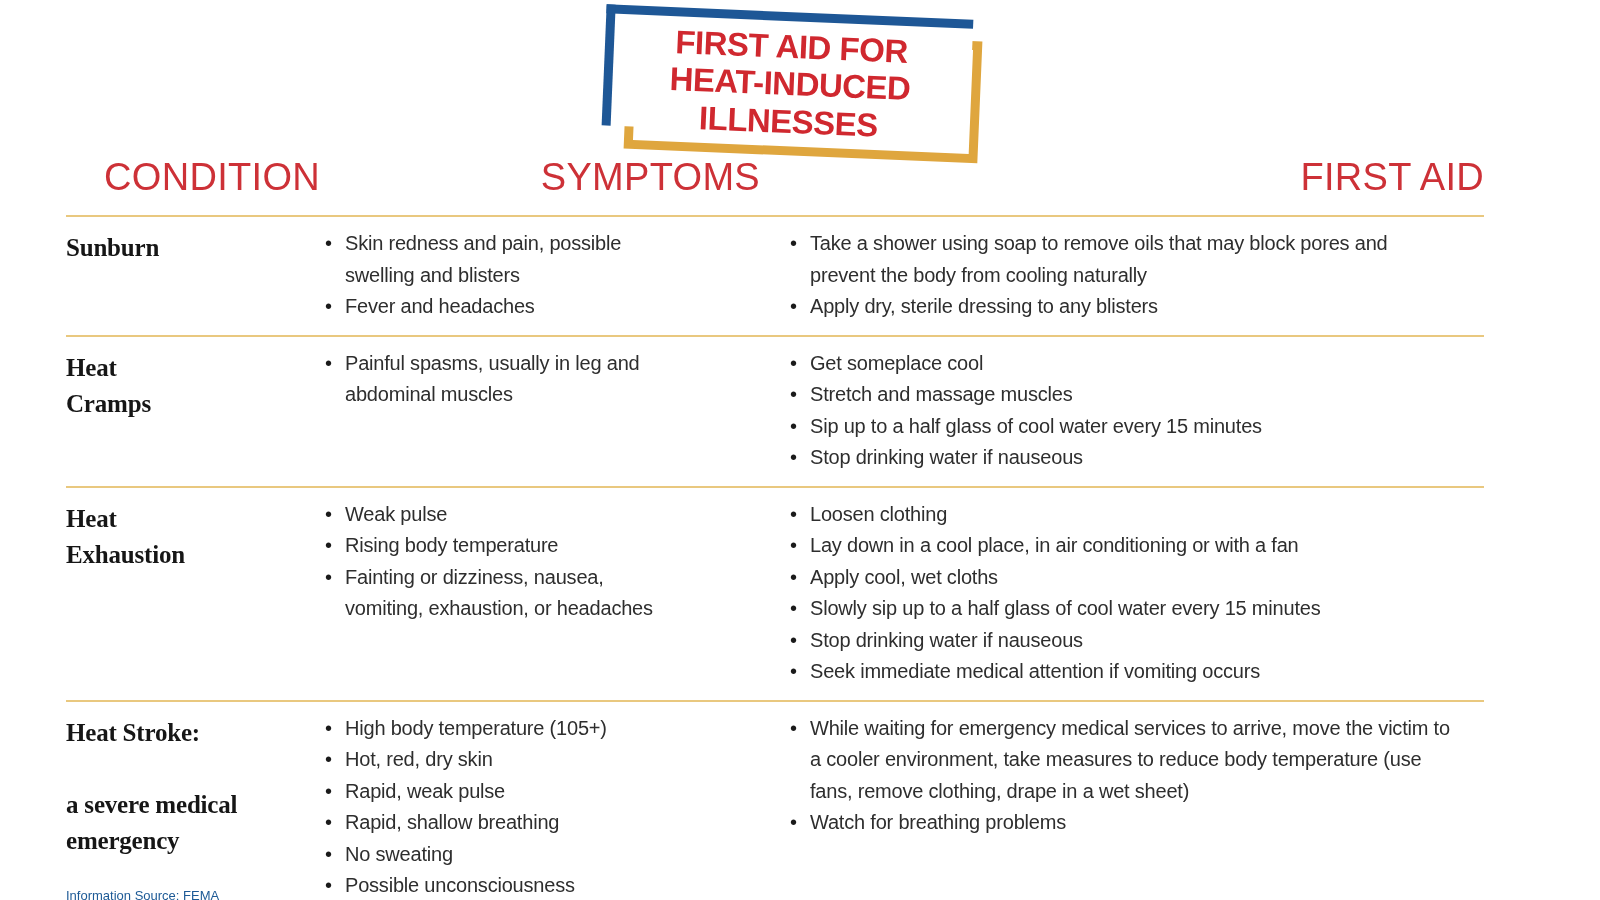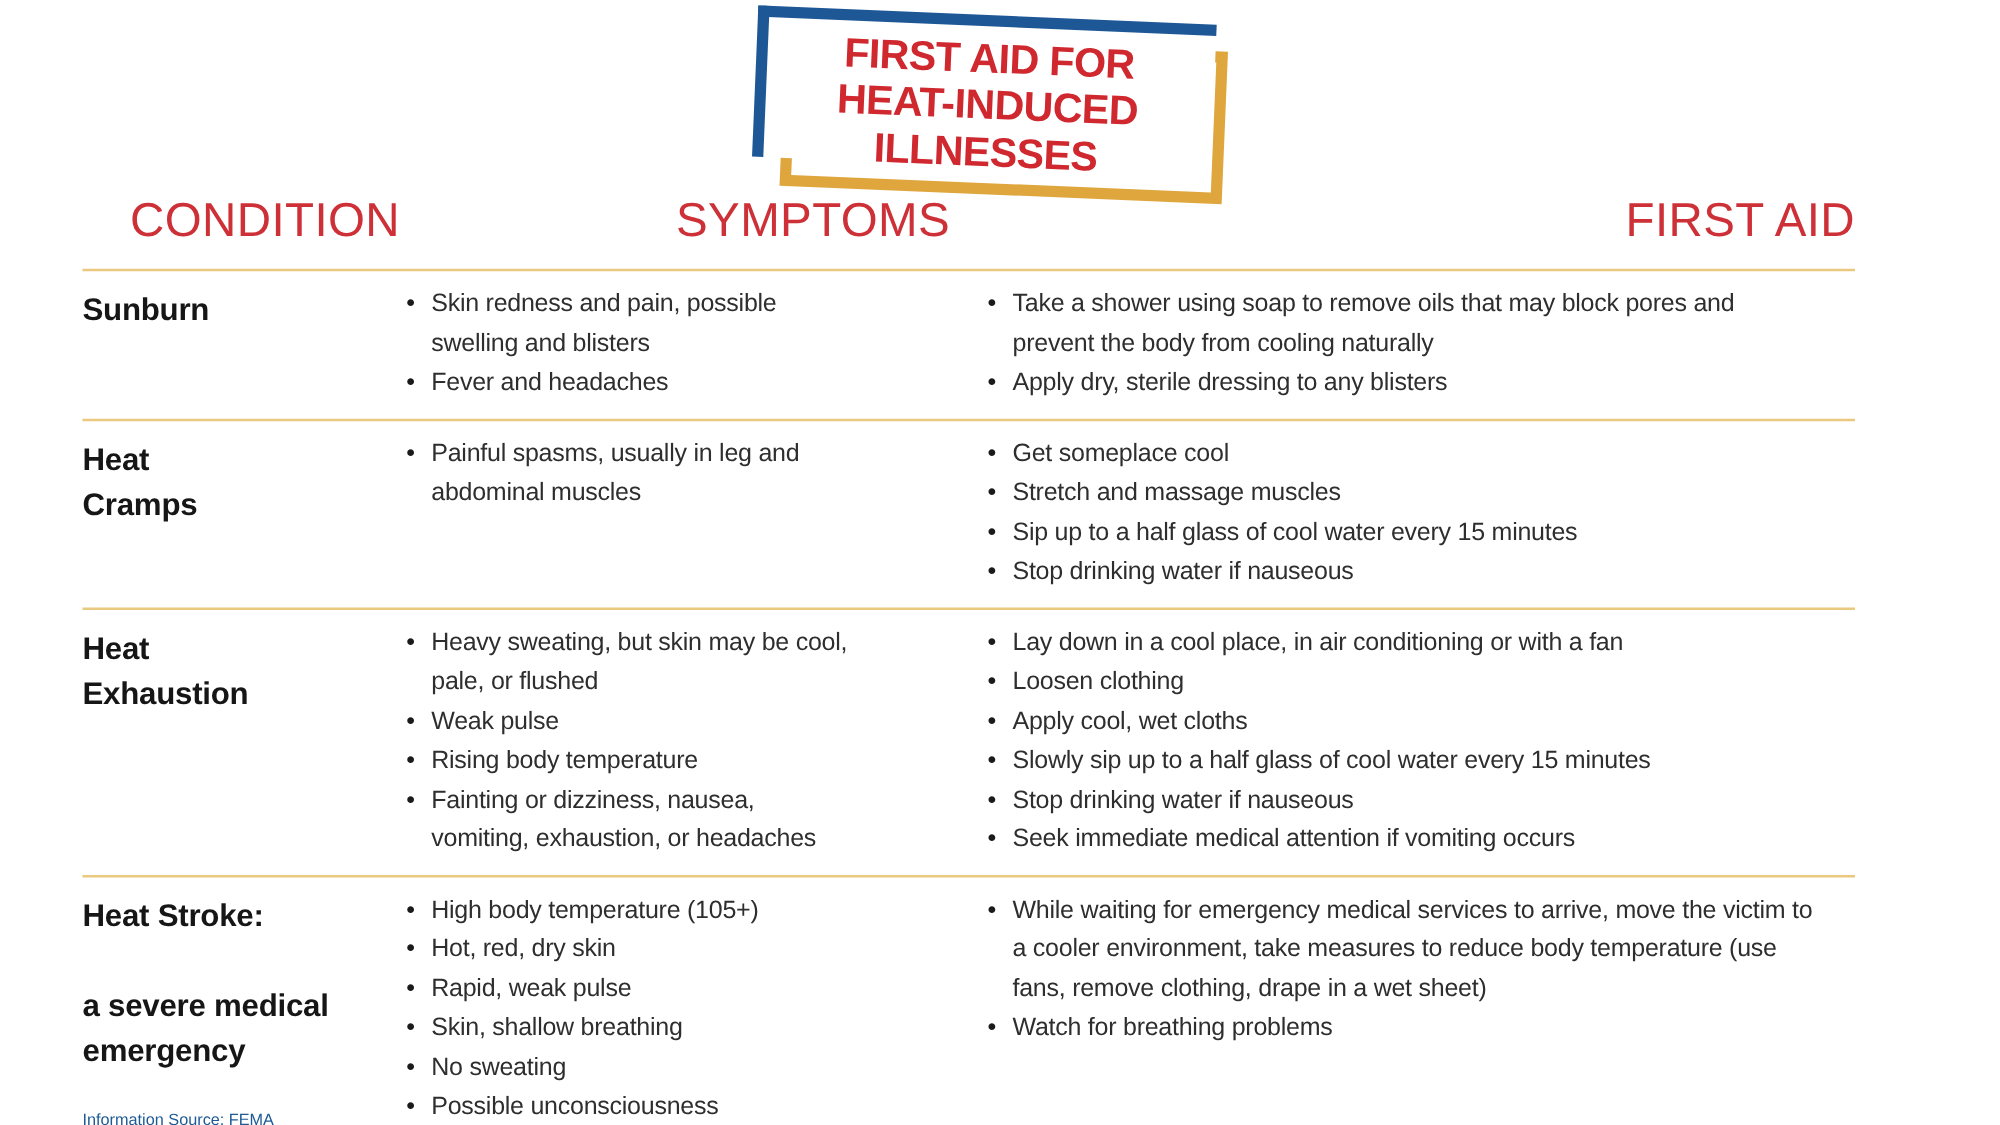--- a/index.html
+++ b/index.html
@@ -27,21 +27,21 @@
   
   .table{position:absolute;left:66px;top:152px;width:1418px}
   .thead{display:grid;grid-template-columns:254px 440px 1fr;padding:4px 0 16px}
   .th{text-align:right;color:#cd3137;font-size:38px;font-weight:400;letter-spacing:0.3px}
   .row{
     display:grid;grid-template-columns:254px 440px 1fr;
     border-top:2px solid #e9c87f;padding:11px 0 12px;
   }
   .cond{
     font-size:25px;font-weight:700;color:#161616;line-height:1.45;
-    white-space:pre-line;padding-top:2px;letter-spacing:-0.2px;
+    white-space:pre-line;padding-top:2px;letter-spacing:-0.2px;font-family:Liberation Serif, serif;
   }
   ul.blist{
     list-style:none;margin:0;padding:0;font-size:20px;line-height:31.5px;
     color:#2e2e2e;letter-spacing:-0.2px;
   }
   ul.blist li{position:relative;padding-left:20px}
   ul.blist li::before{content:"\2022";position:absolute;left:0;top:0;color:#1a1a1a}
   ul.sym{margin-left:5px;width:355px}
   ul.fa{margin-left:30px;width:668px}
 
@@ -87,43 +87,42 @@
           <li>Get someplace cool</li>
           <li>Stretch and massage muscles</li>
           <li>Sip up to a half glass of cool water every 15 minutes</li>
           <li>Stop drinking water if nauseous</li>
         </ul>
       </div>
       <div class="row">
         <div class="cond">Heat
 Exhaustion</div>
         <ul class="blist sym">
-          <li>Heavy sweating, but skin may be cool, pale, or flushed</li>
           <li>Weak pulse</li>
           <li>Rising body temperature</li>
           <li>Fainting or dizziness, nausea, vomiting, exhaustion, or headaches</li>
         </ul>
         <ul class="blist fa">
+          <li>Loosen clothing</li>
           <li>Lay down in a cool place, in air conditioning or with a fan</li>
-          <li>Loosen clothing</li>
           <li>Apply cool, wet cloths</li>
           <li>Slowly sip up to a half glass of cool water every 15 minutes</li>
           <li>Stop drinking water if nauseous</li>
           <li>Seek immediate medical attention if vomiting occurs</li>
         </ul>
       </div>
       <div class="row">
         <div class="cond">Heat Stroke:
 
 a severe medical emergency</div>
         <ul class="blist sym">
           <li>High body temperature (105+)</li>
           <li>Hot, red, dry skin</li>
           <li>Rapid, weak pulse</li>
-          <li>Skin, shallow breathing</li>
+          <li>Rapid, shallow breathing</li>
           <li>No sweating</li>
           <li>Possible unconsciousness</li>
         </ul>
         <ul class="blist fa">
           <li>While waiting for emergency medical services to arrive, move the victim to a cooler environment, take measures to reduce body temperature (use fans, remove clothing, drape in a wet sheet)</li>
           <li>Watch for breathing problems</li>
         </ul>
       </div>
     </div>
 </div>

